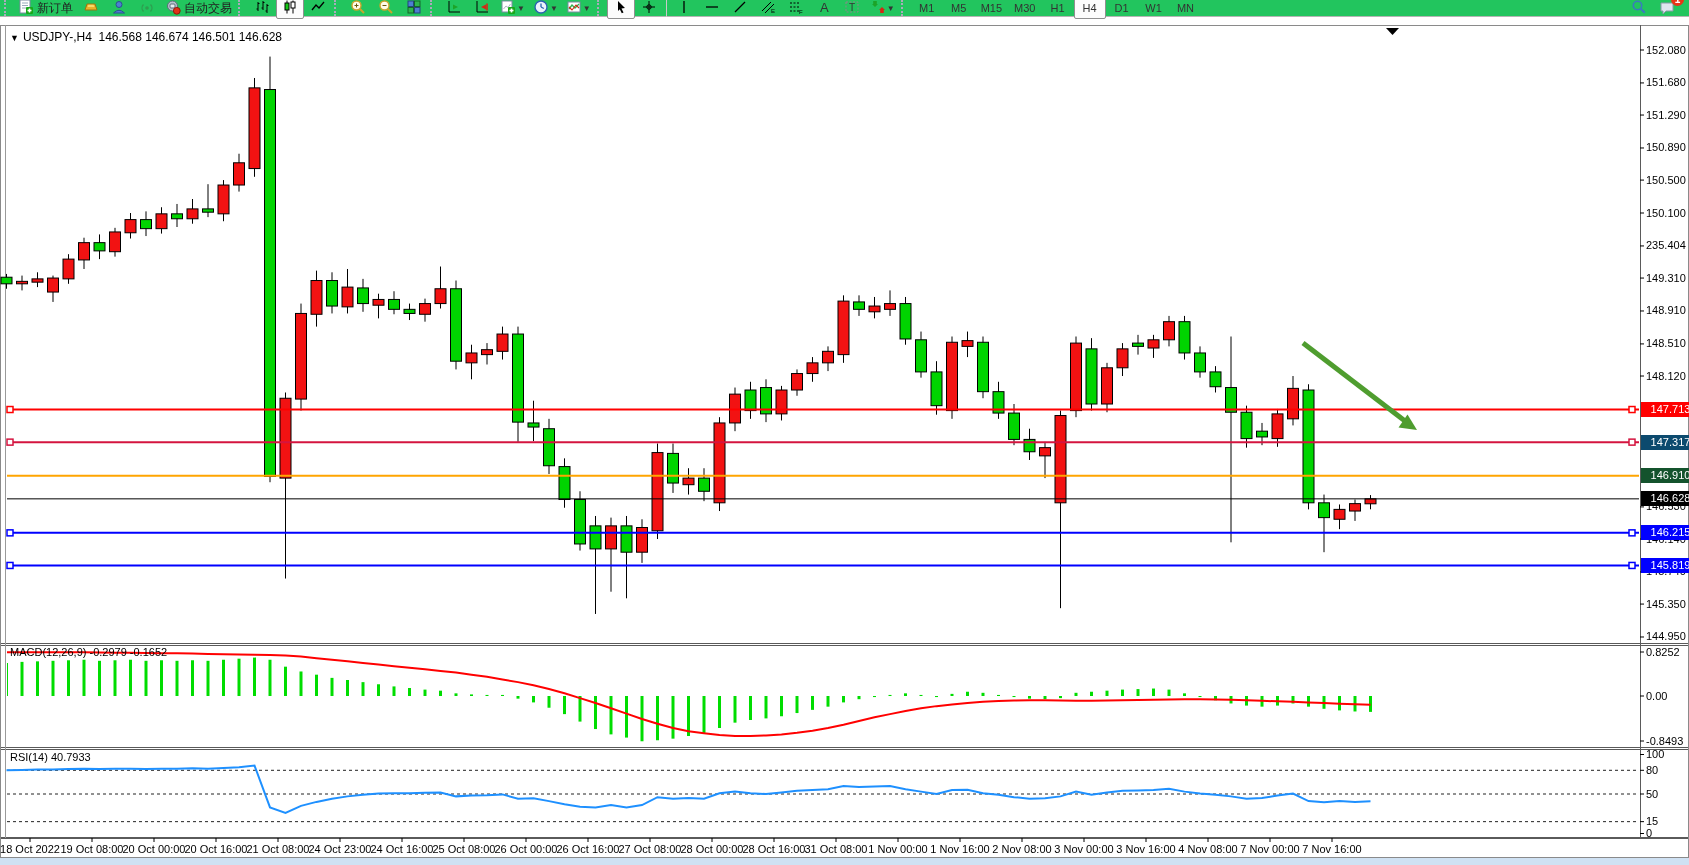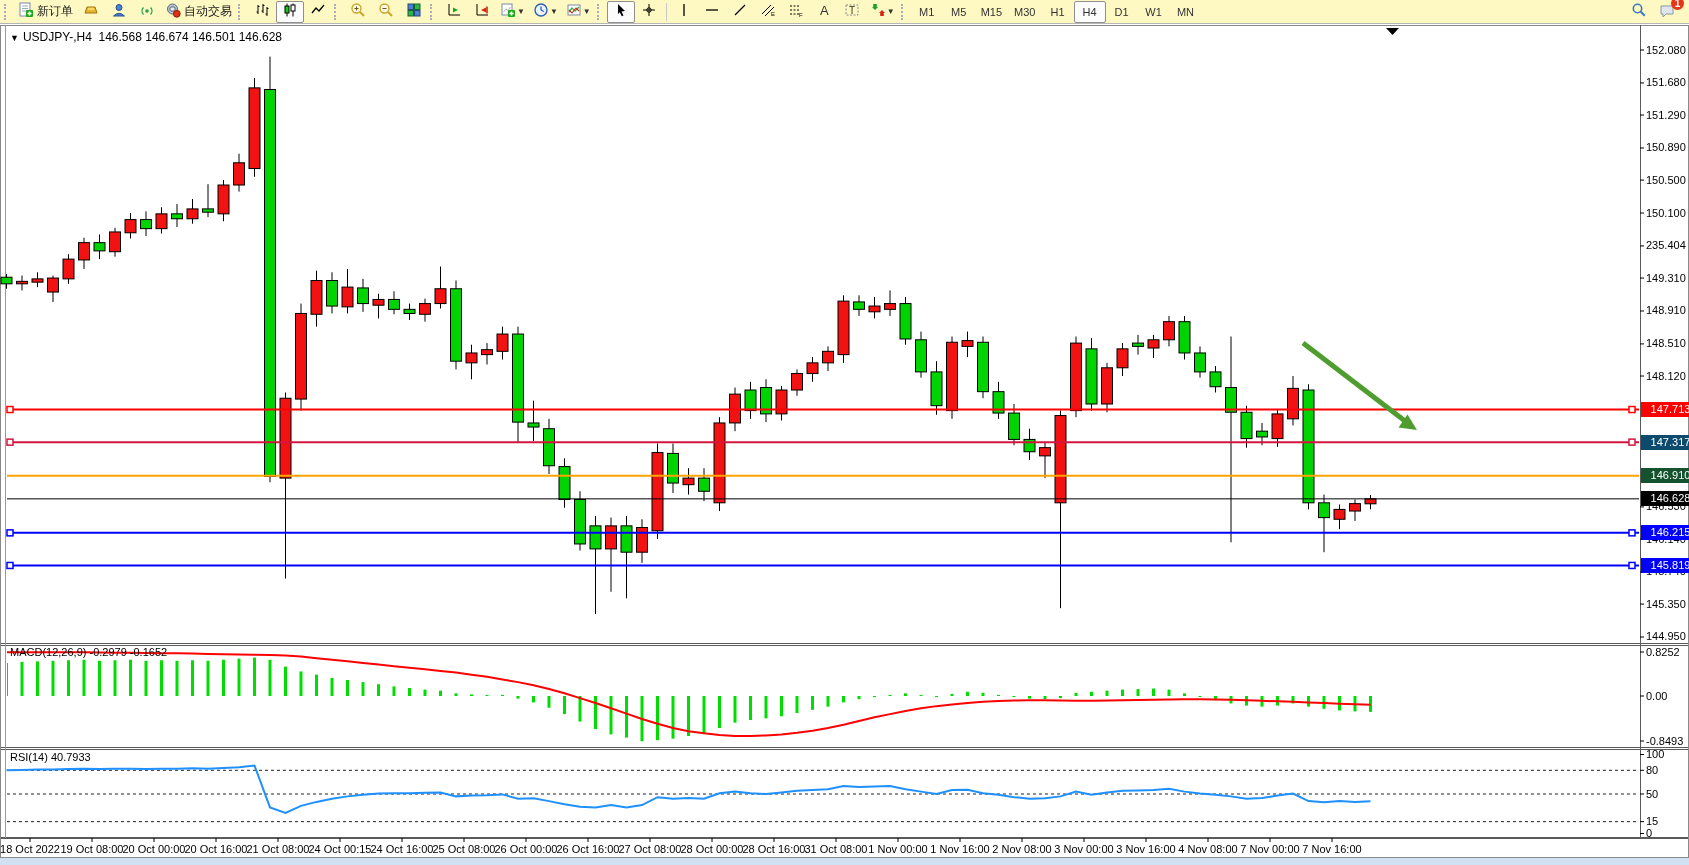--- a/index.html
+++ b/index.html
@@ -1,18 +1,18 @@
 <!DOCTYPE html>
 <html><head>
 <meta charset="utf-8">
 <style>
   html,body{margin:0;padding:0;background:#fff;}
   .app{position:relative;width:1689px;height:865px;font-family:"Liberation Sans",sans-serif;overflow:hidden;background:#fff;}
   
-  .tb{position:absolute;left:0;top:0;width:1689px;height:24px;background:#fef9c3;border-bottom:1px solid #b5b5b5;display:flex;align-items:center;padding:0 2px;box-sizing:border-box;}
+  .tb{position:absolute;left:0;top:0;width:1689px;height:17px;background:#22c55e;border-bottom:1px solid #b5b5b5;display:flex;align-items:center;padding:0 2px;box-sizing:border-box;}
   .grip{width:4px;height:16px;border-left:2px dotted #aab;margin:0 4px 0 2px;}
   .btn{height:20px;min-width:20px;display:flex;align-items:center;justify-content:center;padding:0 3px;border:1px solid transparent;border-radius:2px;font-size:12px;color:#222;cursor:default;white-space:nowrap;}
   .btn.active{background:#fcfcfc;border:1px solid #909090;}
   .btn .lbl{margin-left:3px;font-size:12px;}
   .caret{font-size:8px;color:#333;margin-left:1px;}
   .sep{width:1px;height:18px;background:#c9c9c9;margin:0 3px;}
   .tf{font-size:11px;color:#333;padding:0 5px;}
   .spacer{flex:1;}
   .badge{position:absolute;right:-4px;top:-5px;background:#e83517;color:#fff;border-radius:8px;font-size:10px;min-width:13px;height:13px;line-height:13px;text-align:center;font-weight:bold;}
   
@@ -649,21 +649,21 @@
       <div class="paxis" style="top:748px;">100</div>
       <div class="paxis" style="top:763.8px;">80</div>
       <div class="paxis" style="top:787.5px;">50</div>
       <div class="paxis" style="top:815.15px;">15</div>
       <div class="paxis" style="top:827px;">0</div>
       <div class="tlabel" style="left:-5px;top:843px;">18 Oct 2022</div>
       <div class="tlabel" style="left:57px;top:843px;">19 Oct 08:00</div>
       <div class="tlabel" style="left:119px;top:843px;">20 Oct 00:00</div>
       <div class="tlabel" style="left:181px;top:843px;">20 Oct 16:00</div>
       <div class="tlabel" style="left:243px;top:843px;">21 Oct 08:00</div>
-      <div class="tlabel" style="left:305px;top:843px;">24 Oct 00:15</div>
+      <div class="tlabel" style="left:305px;top:843px;">24 Oct 23:00</div>
       <div class="tlabel" style="left:367px;top:843px;">24 Oct 16:00</div>
       <div class="tlabel" style="left:429px;top:843px;">25 Oct 08:00</div>
       <div class="tlabel" style="left:491px;top:843px;">26 Oct 00:00</div>
       <div class="tlabel" style="left:553px;top:843px;">26 Oct 16:00</div>
       <div class="tlabel" style="left:615px;top:843px;">27 Oct 08:00</div>
       <div class="tlabel" style="left:677px;top:843px;">28 Oct 00:00</div>
       <div class="tlabel" style="left:739px;top:843px;">28 Oct 16:00</div>
       <div class="tlabel" style="left:801px;top:843px;">31 Oct 08:00</div>
       <div class="tlabel" style="left:863px;top:843px;">1 Nov 00:00</div>
       <div class="tlabel" style="left:925px;top:843px;">1 Nov 16:00</div>

